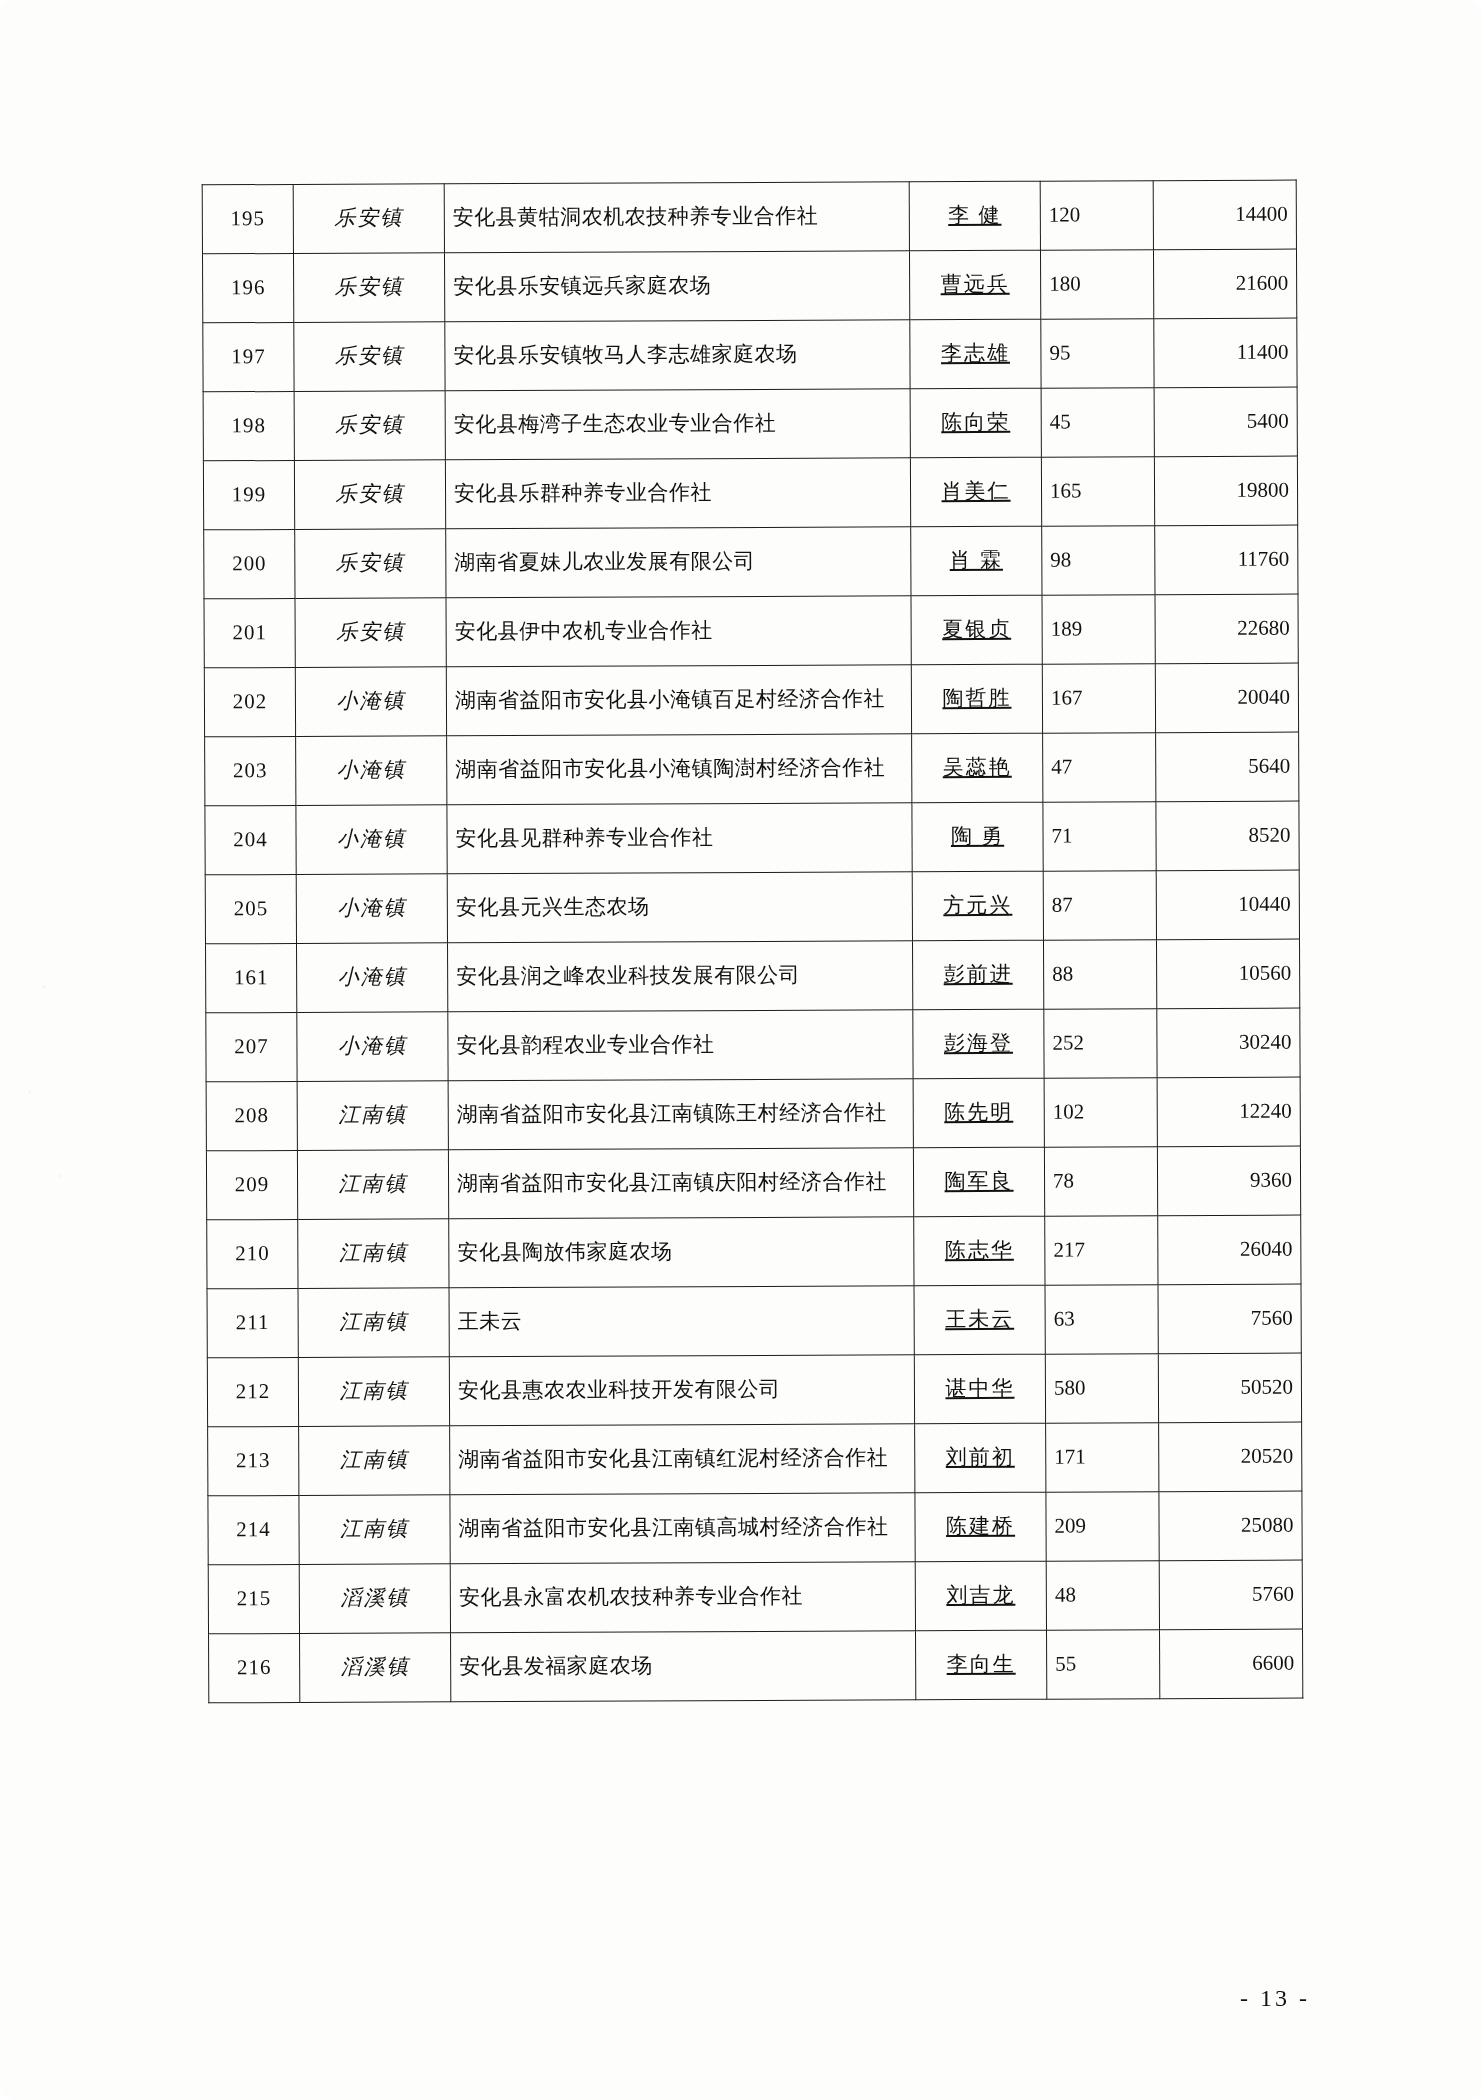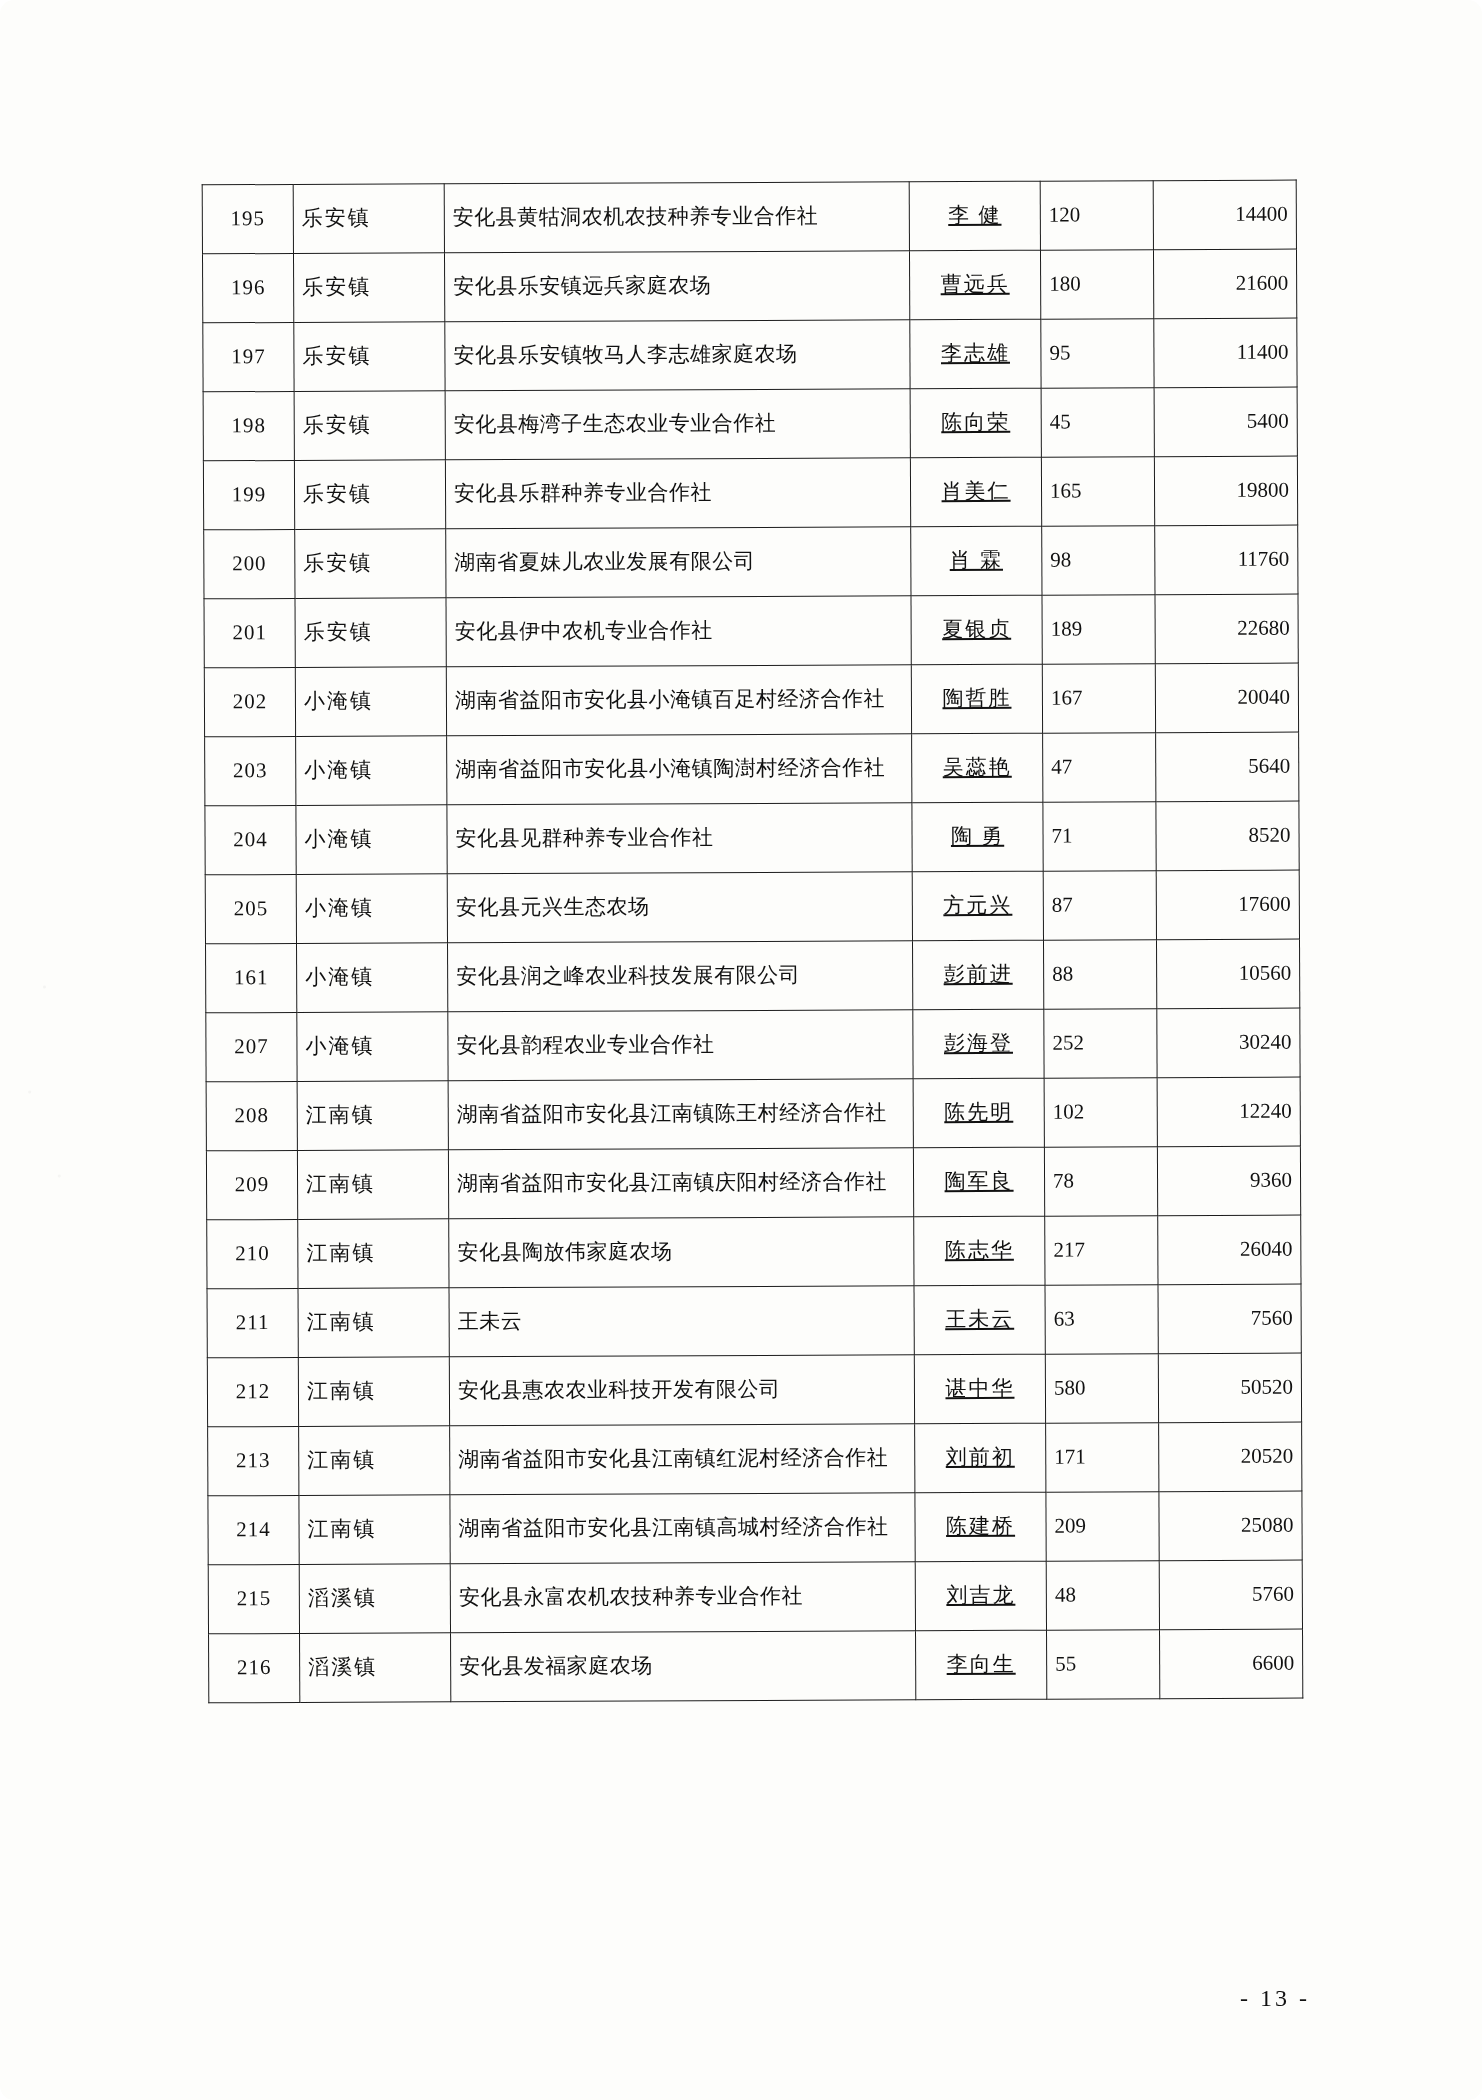--- a/index.html
+++ b/index.html
@@ -50,21 +50,23 @@
     height: 56px;
     vertical-align: middle;
   }
   td.c-index {
     width: 74px;
     text-align: center;
     letter-spacing: 1px;
   }
   td.c-town {
     width: 134px;
+    text-align: center;
     letter-spacing: 2px;
+    font-style: italic;
   }
   td.c-name {
     width: 448px;
     text-align: left;
     padding-left: 14px;
     letter-spacing: 0.5px;
   }
   td.c-person {
     width: 114px;
     text-align: center;
@@ -181,21 +183,21 @@
             <td class="c-person">陶 勇</td>
             <td class="c-qty">71</td>
             <td class="c-amount">8520</td>
           </tr>
           <tr>
             <td class="c-index">205</td>
             <td class="c-town">小淹镇</td>
             <td class="c-name">安化县元兴生态农场</td>
             <td class="c-person">方元兴</td>
             <td class="c-qty">87</td>
-            <td class="c-amount">17600</td>
+            <td class="c-amount">10440</td>
           </tr>
           <tr>
             <td class="c-index">161</td>
             <td class="c-town">小淹镇</td>
             <td class="c-name">安化县润之峰农业科技发展有限公司</td>
             <td class="c-person">彭前进</td>
             <td class="c-qty">88</td>
             <td class="c-amount">10560</td>
           </tr>
           <tr>

